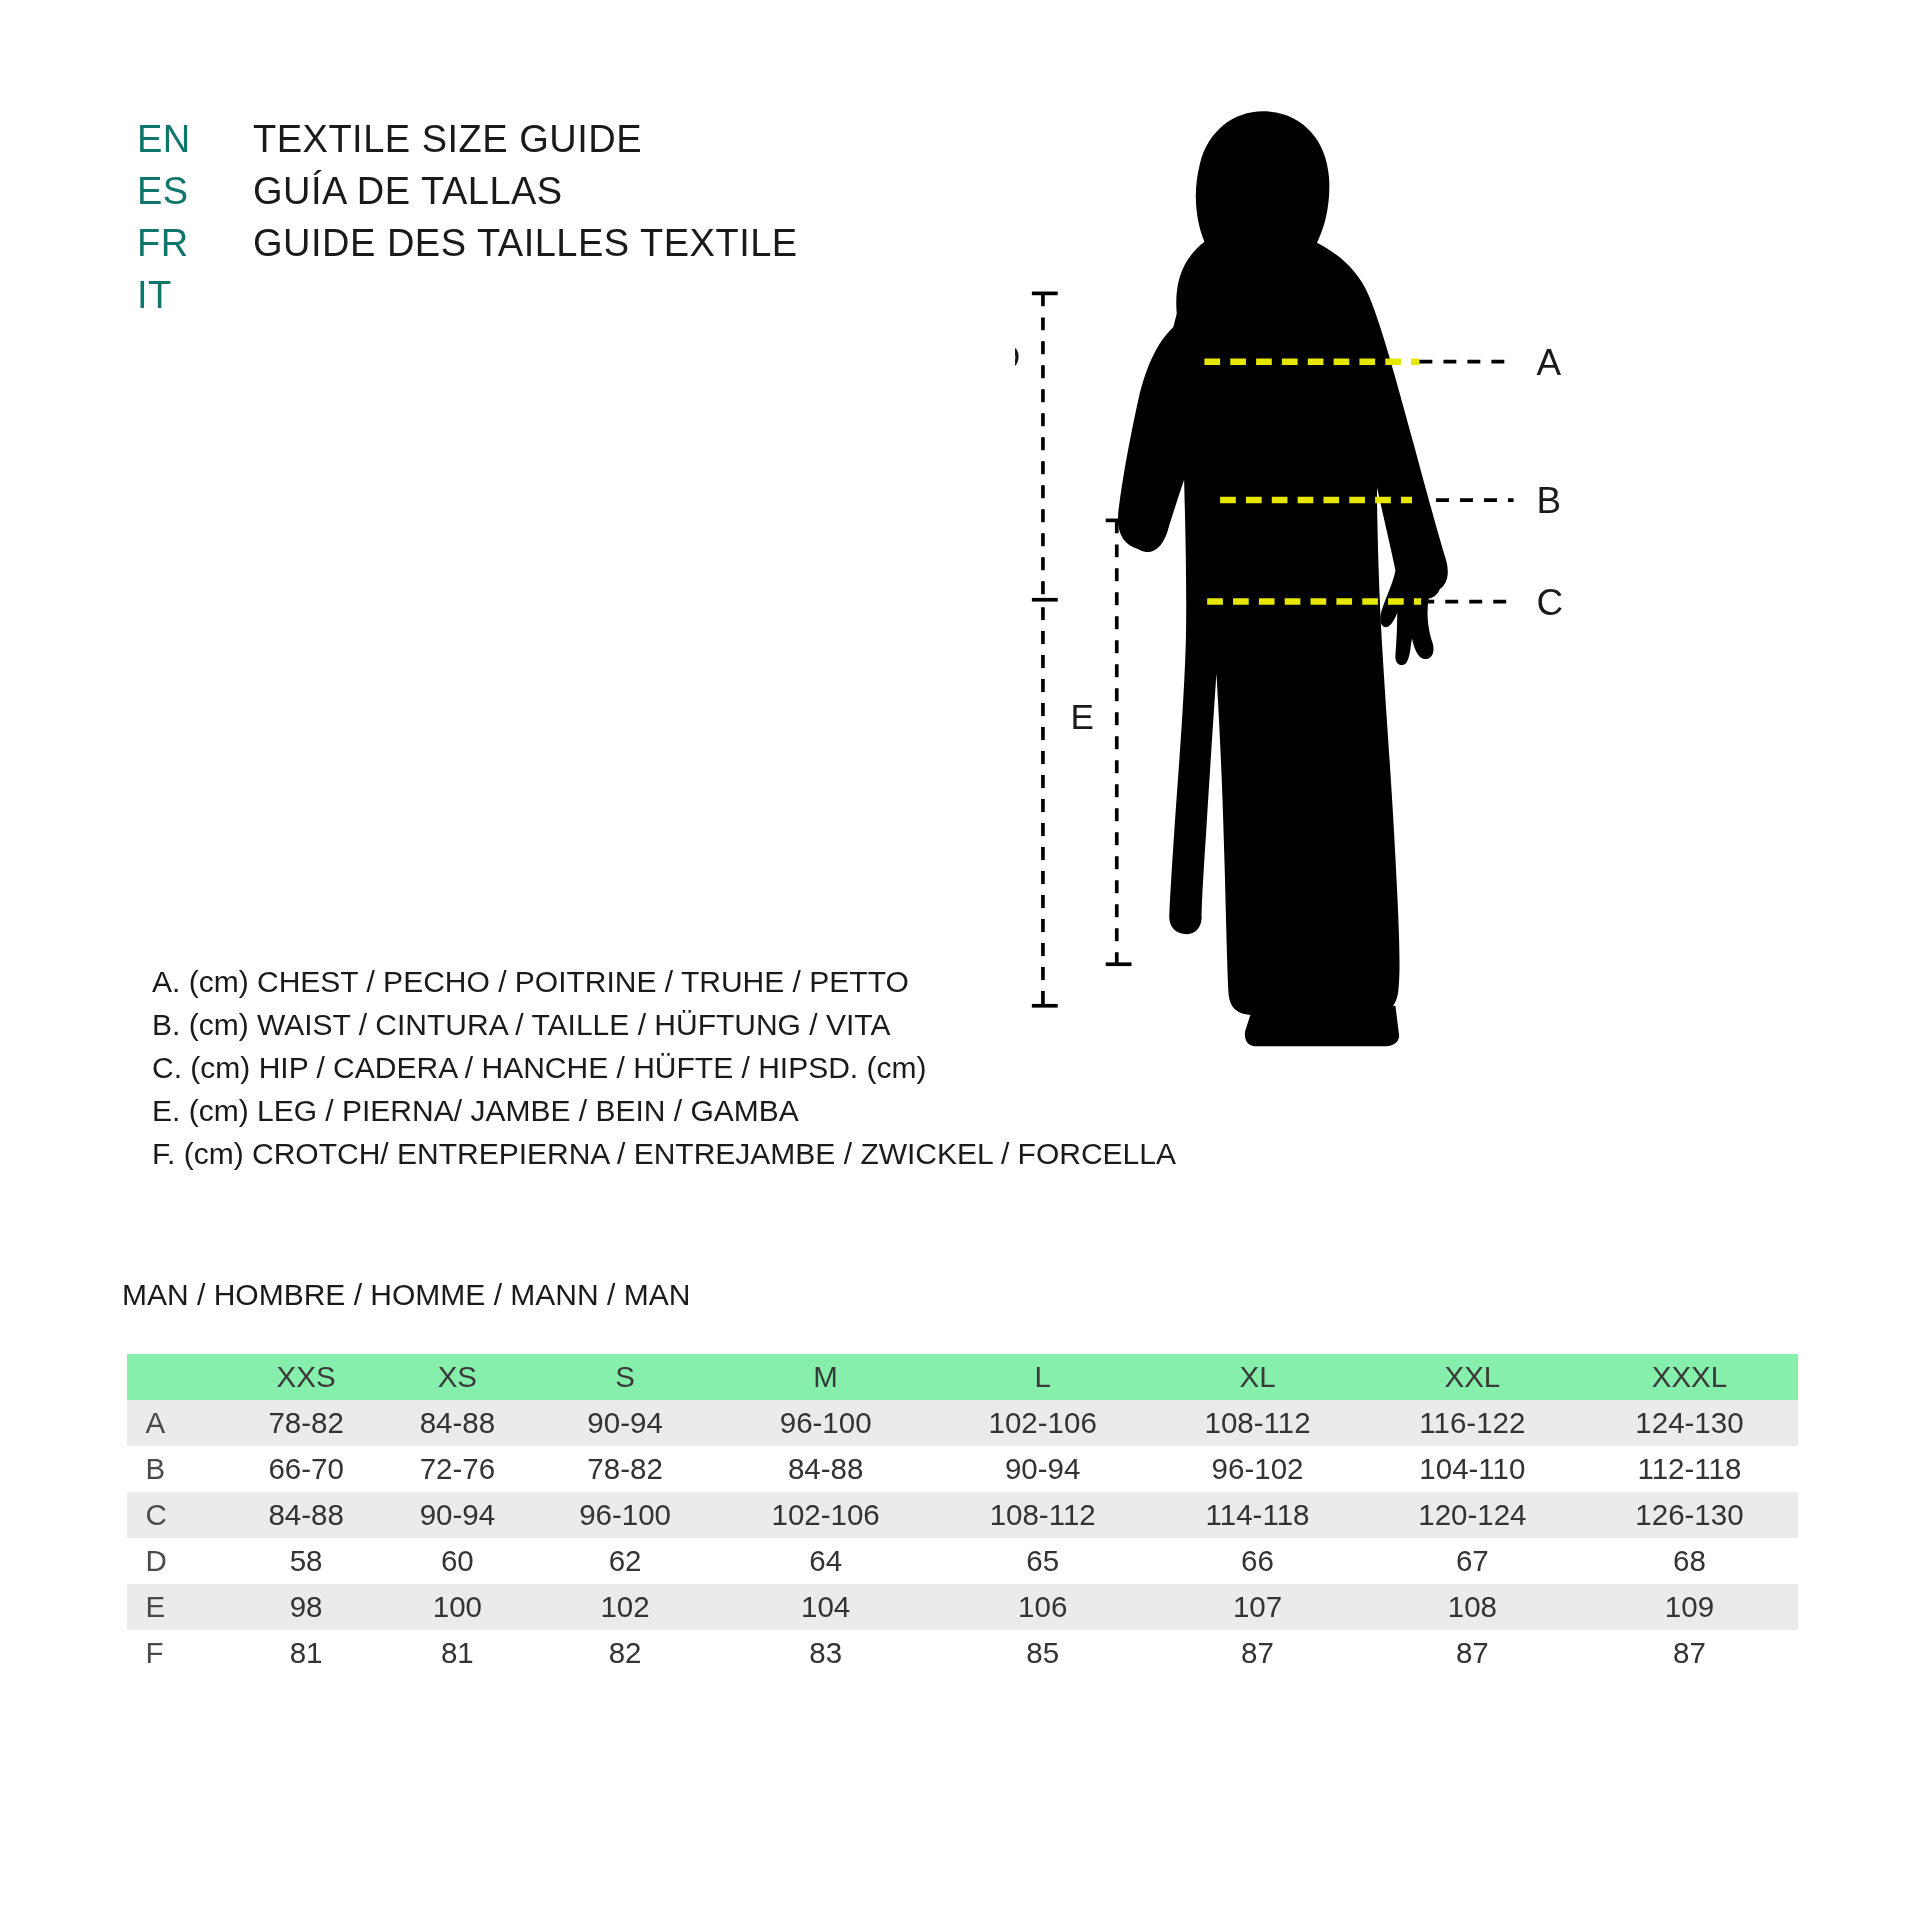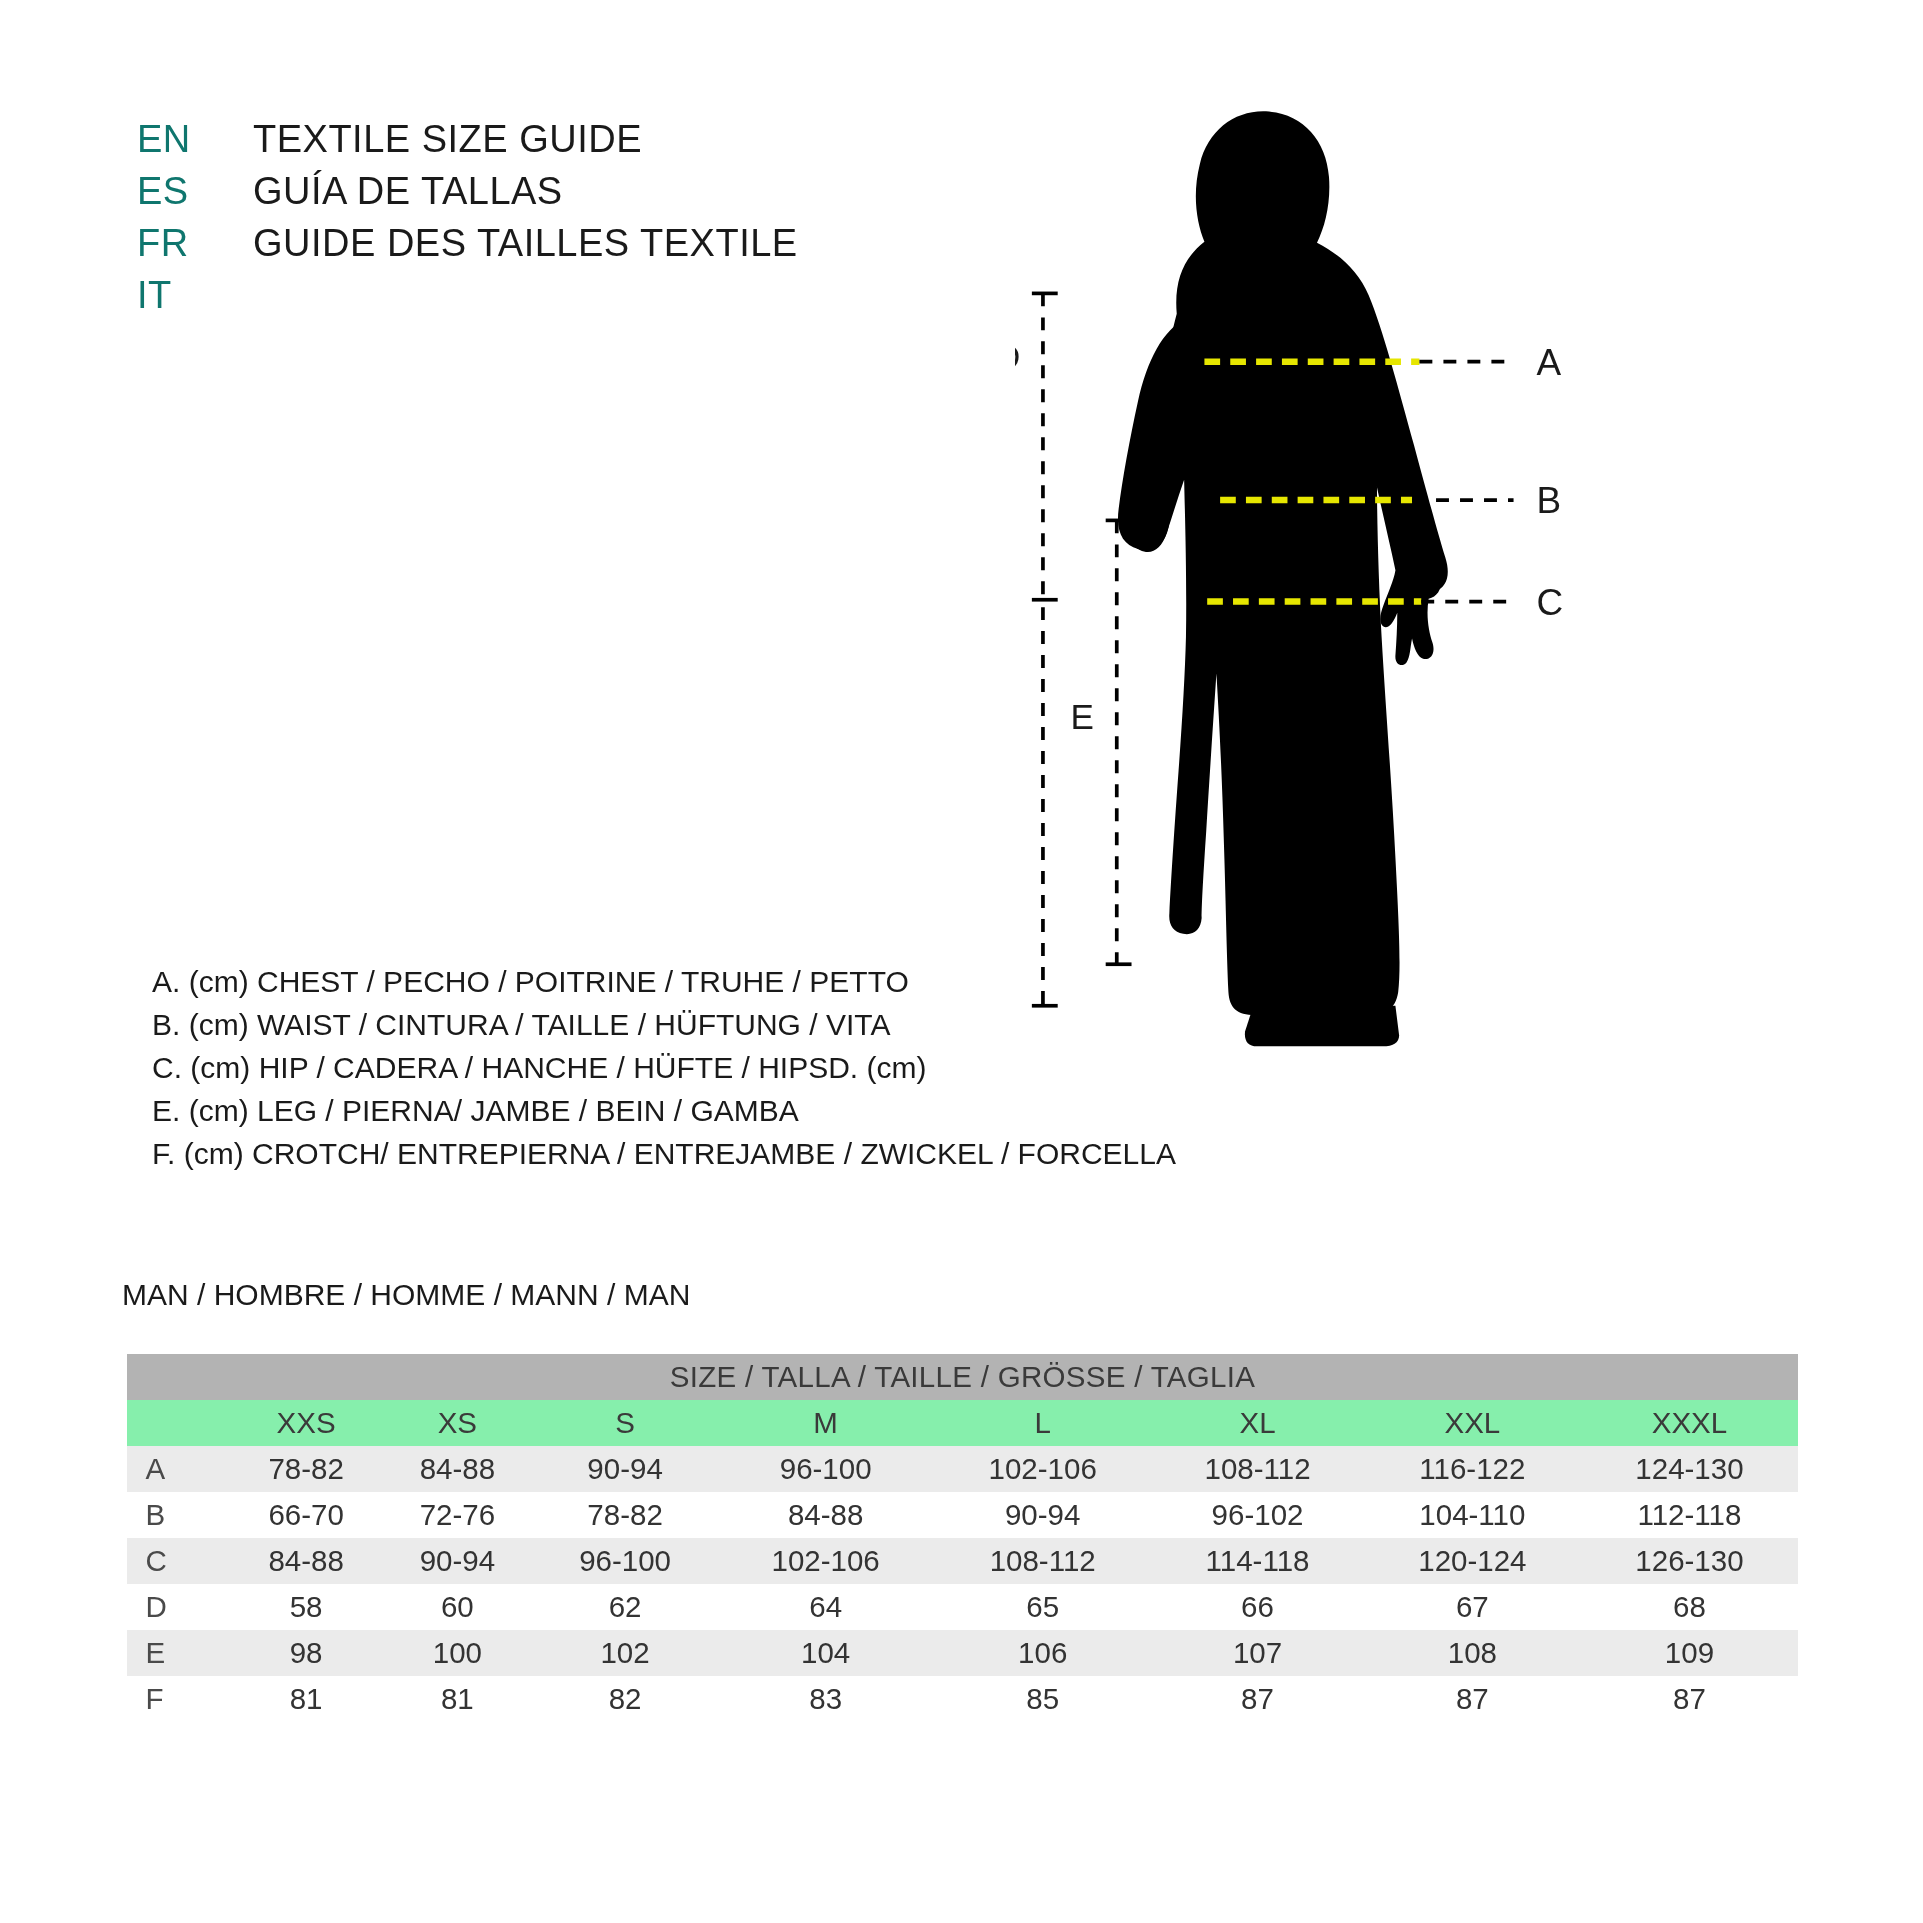--- a/index.html
+++ b/index.html
@@ -242,23 +242,20 @@
     <text x="565" y="576" font-family="Liberation Sans, sans-serif" font-size="40" fill="#1a1a1a">C</text>
     <text x="-22" y="310" font-family="Liberation Sans, sans-serif" font-size="38" fill="#1a1a1a">D</text>
     <text x="60" y="700" font-family="Liberation Sans, sans-serif" font-size="38" fill="#1a1a1a">E</text>
     <text x="-22" y="638" font-family="Liberation Sans, sans-serif" font-size="38" fill="#1a1a1a">F</text>
   </svg>
 </div>
 
 <div class="table-wrap">
   <table class="size-table">
     <tbody>
-      <tr class="hdr-band">
-        <td colspan="9">SIZE / TALLA / TAILLE / GRÖSSE / TAGLIA</td>
-      </tr>
       <tr class="sizes-row">
         <td class="col-label"></td>
         <td>XXS</td>
         <td>XS</td>
         <td>S</td>
         <td>M</td>
         <td>L</td>
         <td>XL</td>
         <td>XXL</td>
         <td>XXXL</td>

